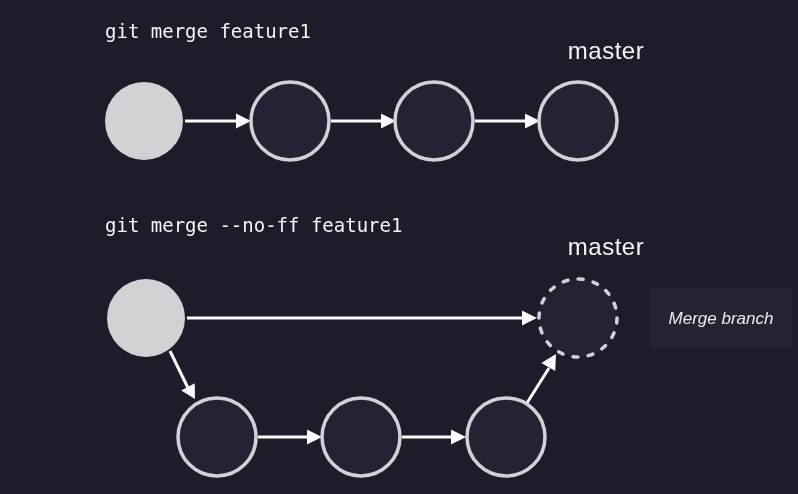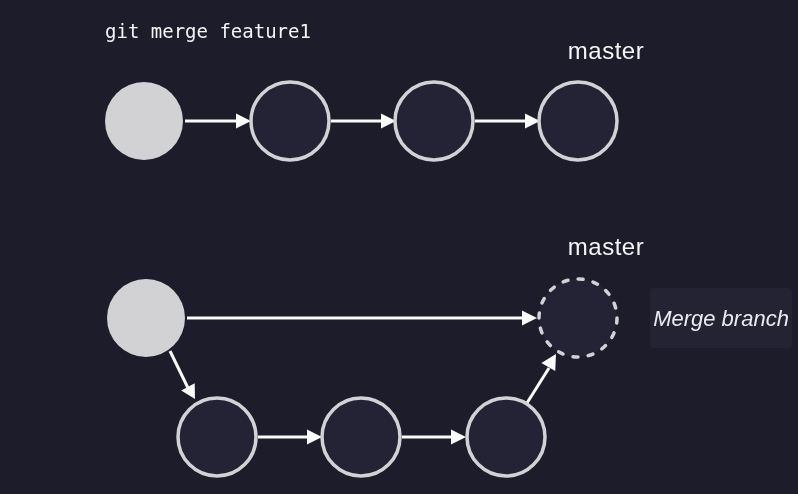--- a/index.html
+++ b/index.html
@@ -55,21 +55,21 @@
     position: absolute;
     left: 650px; top: 288px;
     width: 142px; height: 60px;
     background: var(--annotation-bg);
     border-radius: 3px;
     display: flex;
     flex-direction: column;
     align-items: center;
     justify-content: center;
     font-style: italic;
-    font-size: 22px;
+    font-size: 17px;
     line-height: 23px;
     color: var(--annotation-text);
     text-align: right;
   }
   .node {
     fill: var(--node-fill);
     stroke: var(--node-stroke);
     stroke-width: 3.5;
   }
   .node-light {
@@ -145,20 +145,21 @@
       <circle class="node" cx="217" cy="437" r="39"></circle>
       <circle class="node" cx="361" cy="437" r="39"></circle>
       <circle class="node" cx="506" cy="437" r="39"></circle>
     </g>
   </svg>
 
   <div class="cmd" id="cmd-ff">git merge feature1</div>
 
   <div class="branch-label" id="master-ff">master</div>
 
+  <div class="cmd" id="cmd-noff">git merge --no-ff feature1</div>
 
   <div class="branch-label" id="master-noff">master</div>
 
   <div class="annotation">
     <span>Merge branch</span>
   </div>
 
 </div>
 
 </body></html>

